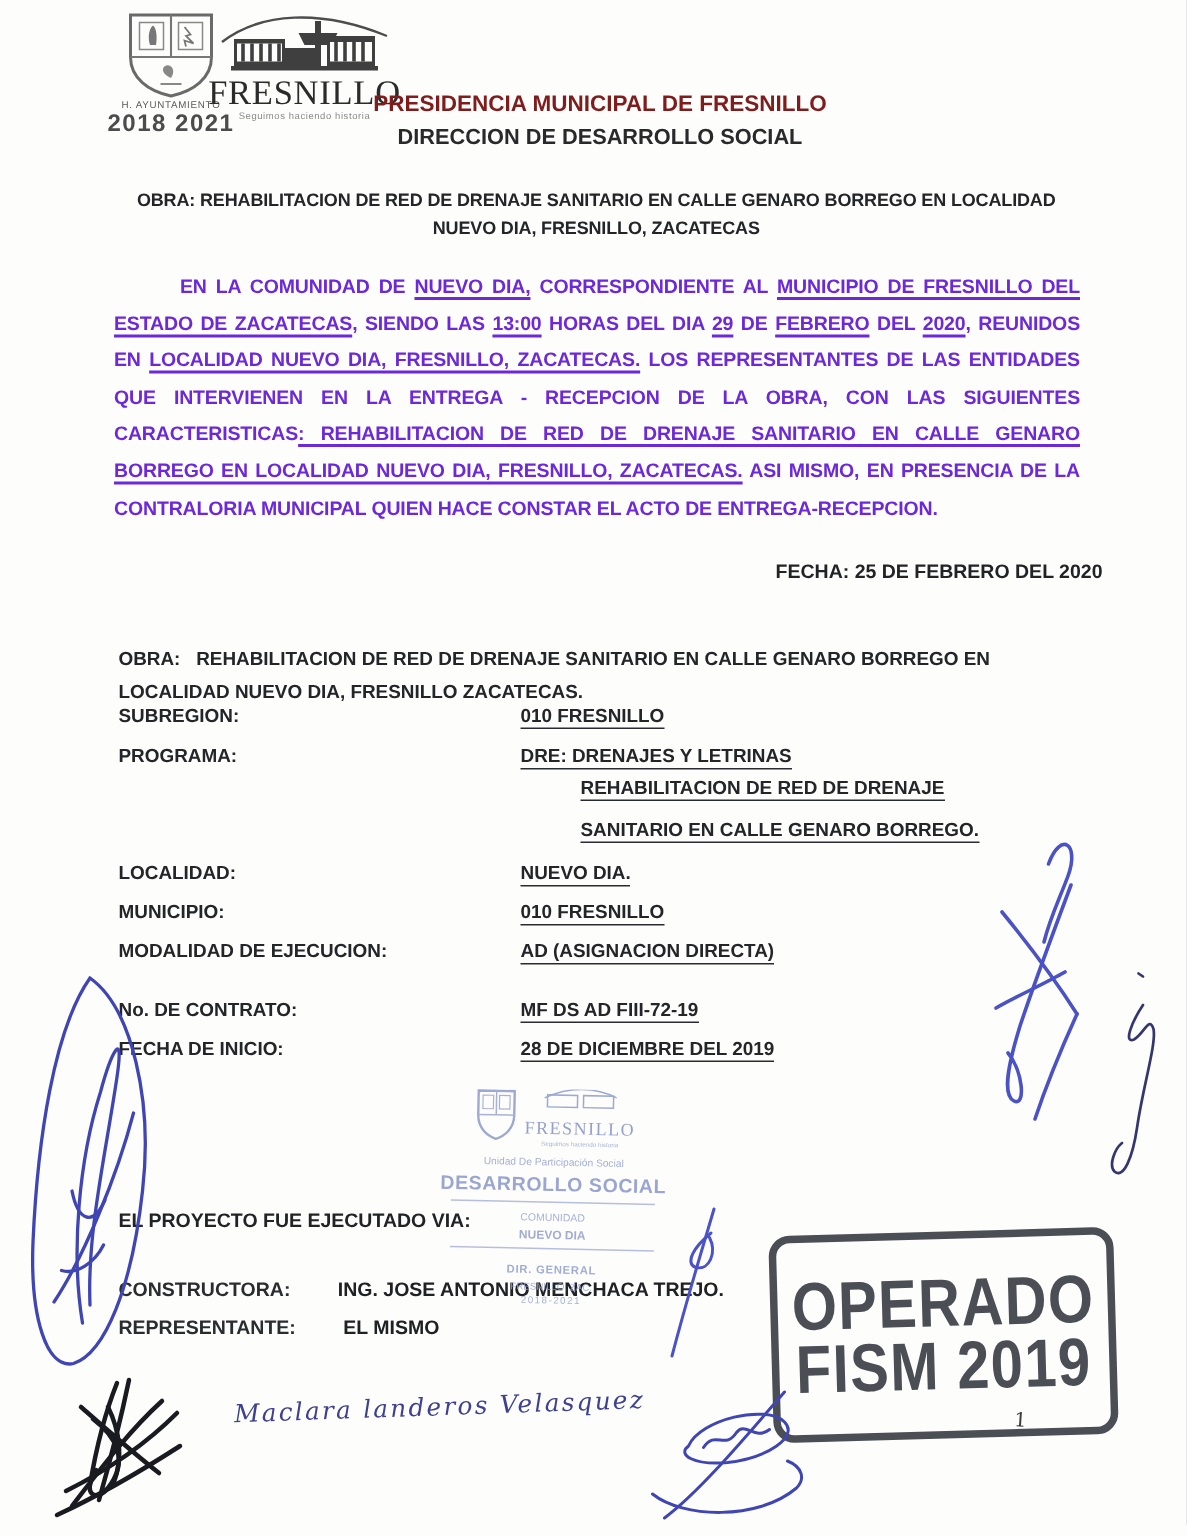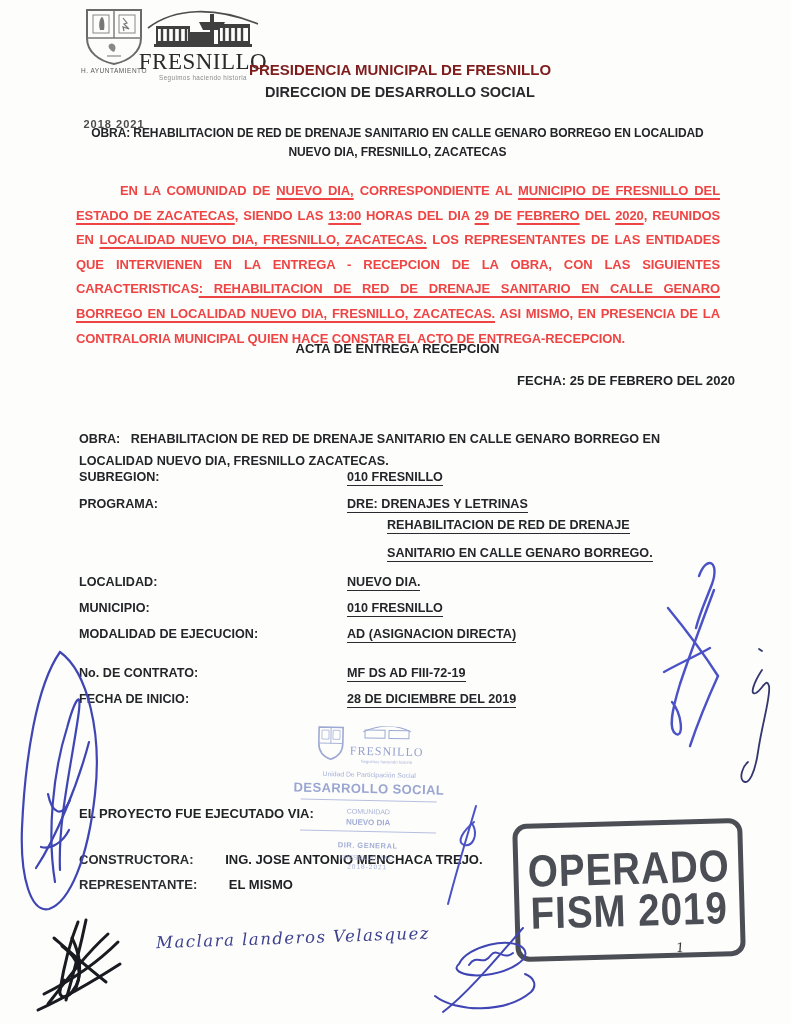--- a/index.html
+++ b/index.html
@@ -5,37 +5,37 @@
   html,body{margin:0;padding:0;background:#d8d8d8;}
   .page{
     position:relative;width:791px;height:1024px;margin:0 auto;
     background:#fdfdfc;overflow:hidden;
     font-family:"Liberation Sans",sans-serif;color:#222326;
   }
   
   .crest{position:absolute;left:62px;top:8px;width:104px;text-align:center;}
   .crest svg{display:block;margin:0 auto;}
   .crest .c1{font-size:6.5px;color:#5a5a5a;letter-spacing:.5px;margin-top:1px;}
-  .crest .c2{font-size:11px;color:#4c4c4c;font-weight:600;letter-spacing:1px;margin-top:44px;}
+  .crest .c2{font-size:16px;color:#4c4c4c;font-weight:600;letter-spacing:1px;}
   .brand{position:absolute;left:138px;top:10px;width:130px;text-align:center;}
   .brand svg{display:block;margin:0 auto;}
   .brand .bname{font-family:"Liberation Serif",serif;font-size:23px;color:#2b2b2b;letter-spacing:.5px;line-height:1;}
   .brand .btag{font-size:6.3px;color:#8a8a8a;letter-spacing:.4px;margin-top:1px;}
   .title1{position:absolute;left:215px;top:61px;width:370px;text-align:center;font-size:15px;font-weight:700;color:#7f1d1d;}
   .title2{position:absolute;left:215px;top:84px;width:370px;text-align:center;font-size:14.5px;font-weight:700;color:#29292c;}
   
   .obra-heading{
     position:absolute;left:70px;top:124px;width:655px;text-align:center;
     font-size:12px;font-weight:700;line-height:19px;letter-spacing:-.1px;color:#242529;
   }
   
   .bodypara{
     position:absolute;left:76px;top:179px;width:644px;margin:0;
     font-size:13px;font-weight:700;line-height:24.6px;text-align:justify;
-    text-indent:44px;letter-spacing:-.1px;color:#ef4444;
+    text-indent:44px;letter-spacing:-.1px;color:#6d28d9;
   }
   .seg-u{text-decoration:underline;text-decoration-thickness:1.5px;text-underline-offset:2.5px;}
   
   .acta{position:absolute;left:200px;top:341px;width:395px;text-align:center;font-size:13px;font-weight:700;}
   .fecha{position:absolute;left:430px;top:373px;width:305px;text-align:right;font-size:13px;font-weight:700;}
   
   .obra-block{position:absolute;left:79px;top:429px;width:648px;font-size:12.6px;font-weight:700;line-height:21.5px;color:#242529;}
   .row{position:absolute;left:79px;width:650px;height:20px;font-size:12.6px;font-weight:700;color:#242529;}
   .row .lab{position:absolute;left:0;top:0;}
   .row .val{position:absolute;left:268px;top:0;}
@@ -137,21 +137,20 @@
     <div class="btag">Seguimos haciendo historia</div>
   </div>
 
   <div class="title1">PRESIDENCIA MUNICIPAL DE FRESNILLO</div>
   <div class="title2">DIRECCION DE DESARROLLO SOCIAL</div>
 
   <div class="obra-heading">OBRA: REHABILITACION DE RED DE DRENAJE SANITARIO EN CALLE GENARO BORREGO EN LOCALIDAD NUEVO DIA, FRESNILLO, ZACATECAS</div>
 
   <p class="bodypara"><span>EN LA COMUNIDAD DE </span><span class="seg-u">NUEVO DIA,</span><span> CORRESPONDIENTE AL </span><span class="seg-u">MUNICIPIO DE FRESNILLO DEL ESTADO DE ZACATECAS</span><span>, SIENDO LAS </span><span class="seg-u">13:00</span><span> HORAS DEL DIA </span><span class="seg-u">29</span><span> DE </span><span class="seg-u">FEBRERO</span><span> DEL </span><span class="seg-u">2020</span><span>, REUNIDOS EN </span><span class="seg-u">LOCALIDAD NUEVO DIA, FRESNILLO, ZACATECAS.</span><span> LOS REPRESENTANTES DE LAS ENTIDADES QUE INTERVIENEN EN LA ENTREGA - RECEPCION DE LA OBRA, CON LAS SIGUIENTES CARACTERISTICAS</span><span class="seg-u">: REHABILITACION DE RED DE DRENAJE SANITARIO EN CALLE GENARO BORREGO EN LOCALIDAD NUEVO DIA,  FRESNILLO, ZACATECAS.</span><span>  ASI MISMO, EN PRESENCIA DE LA CONTRALORIA MUNICIPAL QUIEN HACE CONSTAR EL ACTO DE ENTREGA-RECEPCION.</span></p>
 
-  <div class="acta">ACTA DE ENTREGA RECEPCION</div>
   <div class="fecha">FECHA: 25 DE FEBRERO DEL 2020</div>
 
   <div class="obra-block">
     <span>OBRA:</span>&nbsp;&nbsp;
     <span>REHABILITACION DE RED DE DRENAJE SANITARIO EN CALLE GENARO BORREGO EN LOCALIDAD NUEVO DIA, FRESNILLO ZACATECAS.</span>
   </div>
 
   <div class="row r-sub">
     <span class="lab">SUBREGION:</span>
     <span class="val uval">010 FRESNILLO</span>

